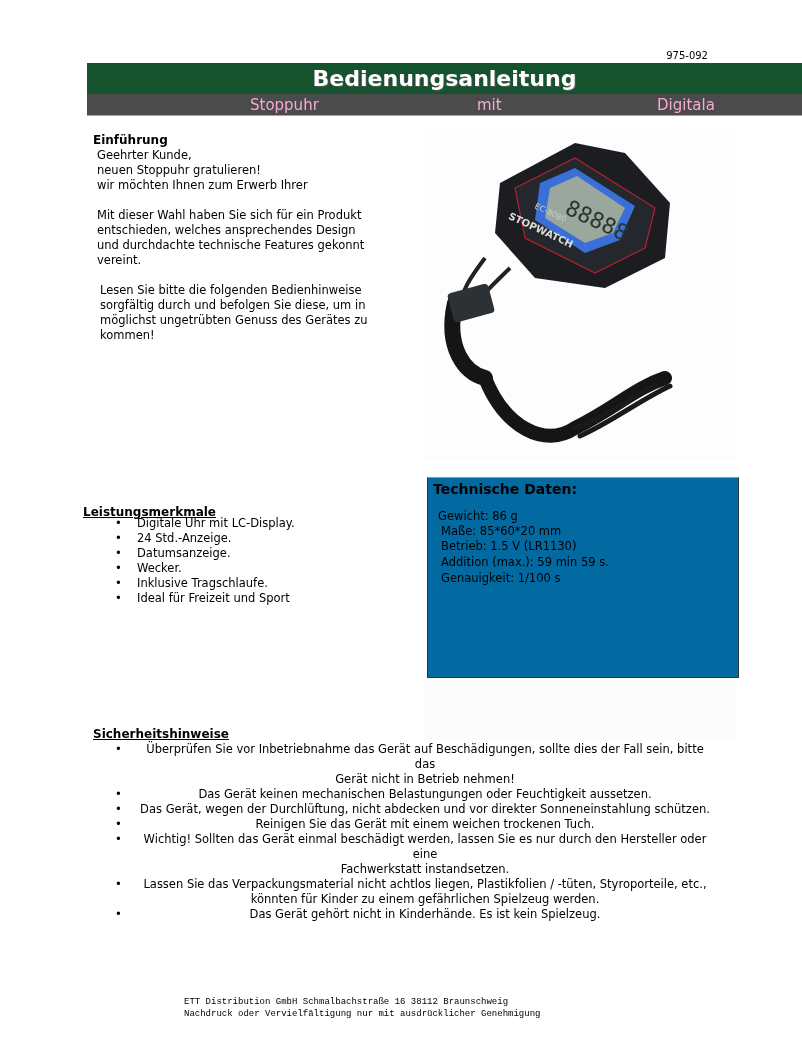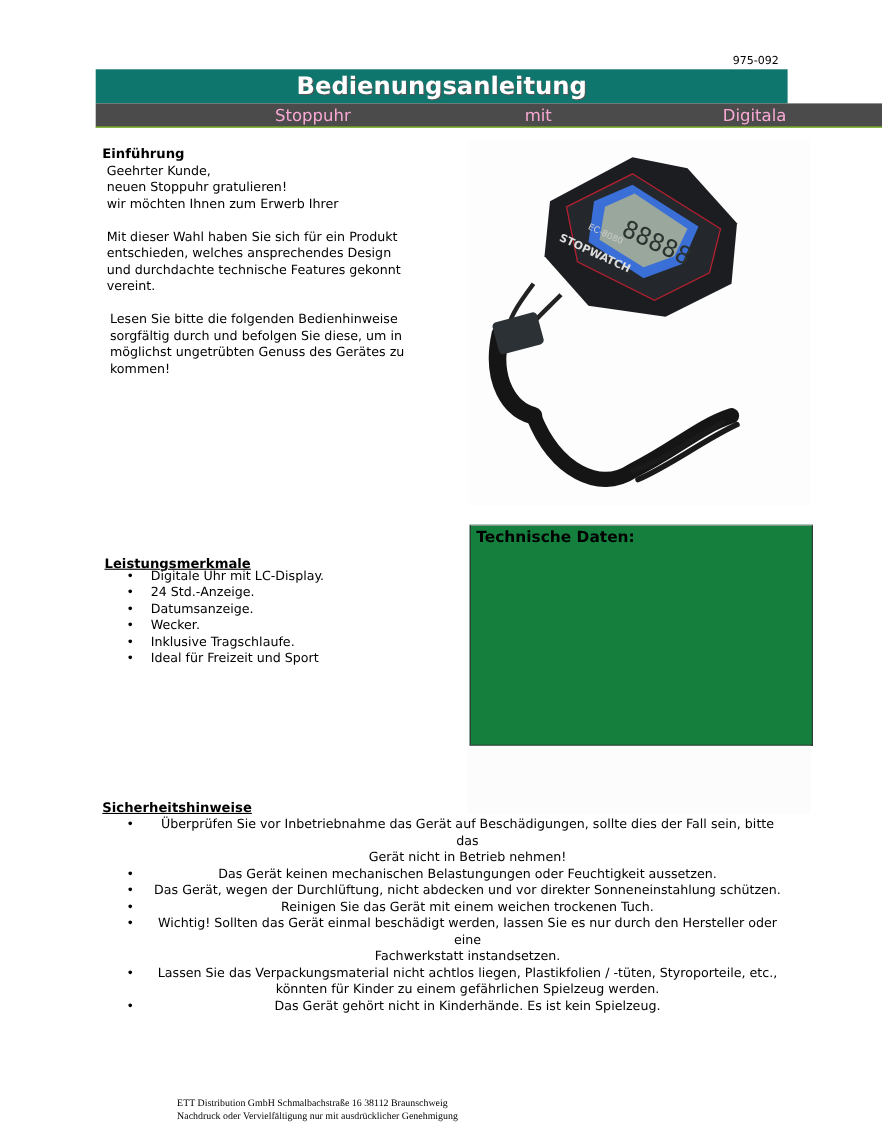--- a/index.html
+++ b/index.html
@@ -1,42 +1,42 @@
 <!DOCTYPE html>
 <html><head>
 <meta charset="utf-8">
 <style>
   html, body { margin:0; padding:0; background:#ffffff; }
   body { width:802px; height:1037px; position:relative; overflow:hidden;
          font-family:"DejaVu Sans", sans-serif; color:#000; }
   .abs { position:absolute; }
   .docnum { right:94px; top:50px; font-size:10px; font-family:"DejaVu Sans", sans-serif; }
-  .title-bar { left:87px; top:63px; width:629px; height:31px; background:#0f766e; color:#fff;
+  .title-bar { left:87px; top:63px; width:715px; height:31px; background:#14532d; color:#fff;
                font-weight:bold; font-size:22px; text-align:center; line-height:32px;
                text-shadow:1px 1px 0 #555; letter-spacing:0px; }
   .sub-bar { left:87px; top:94px; width:724px; height:21px; background:#4b4b4b; color:#f9a8d4;
              font-size:15px; line-height:22px; overflow:hidden; white-space:nowrap;
              border-bottom:1px solid #84cc16; }
   .sub-bar span { position:absolute; top:0; }
   .section-h { font-size:12px; font-weight:bold; }
   .u { text-decoration:underline; }
   .para { font-size:11.5px; line-height:15px; }
   .para p { margin:0; }
   .gap { height:15px; }
   ul.bul { margin:0; padding:0; list-style:none; font-size:11.5px; line-height:15px; }
   ul.bul li { position:relative; padding-left:44px; }
   ul.bul li::before { content:"•"; position:absolute; left:22px; top:0; }
   .photo { left:425px; top:128px; width:312px; height:332px; background:#fdfdfd; }
-  .techbox { left:427px; top:477px; width:310px; height:199px; background:#15803d;
+  .techbox { left:427px; top:477px; width:310px; height:199px; background:#0369a1;
              border:1px solid #333; border-top-color:#999; }
   .techbox h3 { margin:0; position:absolute; left:5px; top:3px; font-size:14px; font-weight:bold; }
   .techbox .items { position:absolute; left:10px; top:31px; font-size:11.5px; line-height:15.2px; }
   .techbox .items div:nth-child(n+2) { padding-left:3px; }
   .fade { left:425px; top:678px; width:312px; height:62px; background:#fcfcfc; }
-  .footer { left:161px; top:996px; font-size:9px; line-height:12px; font-family:Liberation Serif, serif; }
+  .footer { left:184px; top:996px; font-size:9px; line-height:12px; font-family:Liberation Mono, monospace; }
 </style>
 </head>
 <body>
 
 <div class="abs docnum">975-092</div>
 <div class="abs title-bar">Bedienungsanleitung</div>
 <div class="abs sub-bar">
   <span style="left:163px">Stoppuhr</span>
   <span style="left:390px">mit</span>
   <span style="left:570px">Digitala</span>
@@ -80,24 +80,31 @@
     <path d="M125 60 L 152 48 L 200 80 L 188 105 L 160 115 L 120 90 Z" fill="#9aa79c"></path>
     <text x="140" y="90" font-size="22" fill="#2b3330" transform="rotate(25 150 85)" font-family="DejaVu Sans Mono, monospace">88888</text>
 
     <text x="82" y="96" font-size="10" fill="#ddd" font-weight="bold" transform="rotate(25 95 95)" font-family="DejaVu Sans, sans-serif">STOPWATCH</text>
     <text x="108" y="85" font-size="8" fill="#ccc" transform="rotate(25 120 85)" font-family="DejaVu Sans, sans-serif">EC-8080</text>
   </svg>
 </div>
 
 <div class="abs techbox">
   <h3>Technische Daten:</h3>
+  <div class="items">
+    <div>Gewicht: 86 g</div>
+    <div>Maße: 85*60*20 mm</div>
+    <div>Betrieb: 1.5 V (LR1130)</div>
+    <div>Addition (max.): 59 min 59 s.</div>
+    <div style="margin-top:1px">Genauigkeit: 1/100 s</div>
+  </div>
 </div>
 <div class="abs fade"></div>
 
-<div class="abs section-h u" style="left:95px; top:505px;">Leistungsmerkmale</div>
+<div class="abs section-h u" style="left:83px; top:505px;">Leistungsmerkmale</div>
 <ul class="abs bul" style="left:93px; top:516px; width:320px;">
   <li>Digitale Uhr mit LC-Display.</li>
   <li>24 Std.-Anzeige.</li>
   <li>Datumsanzeige.</li>
   <li>Wecker.</li>
   <li>Inklusive Tragschlaufe.</li>
   <li>Ideal für Freizeit und Sport</li>
 </ul>
 
 <div class="abs section-h u" style="left:93px; top:727px;">Sicherheitshinweise</div>

